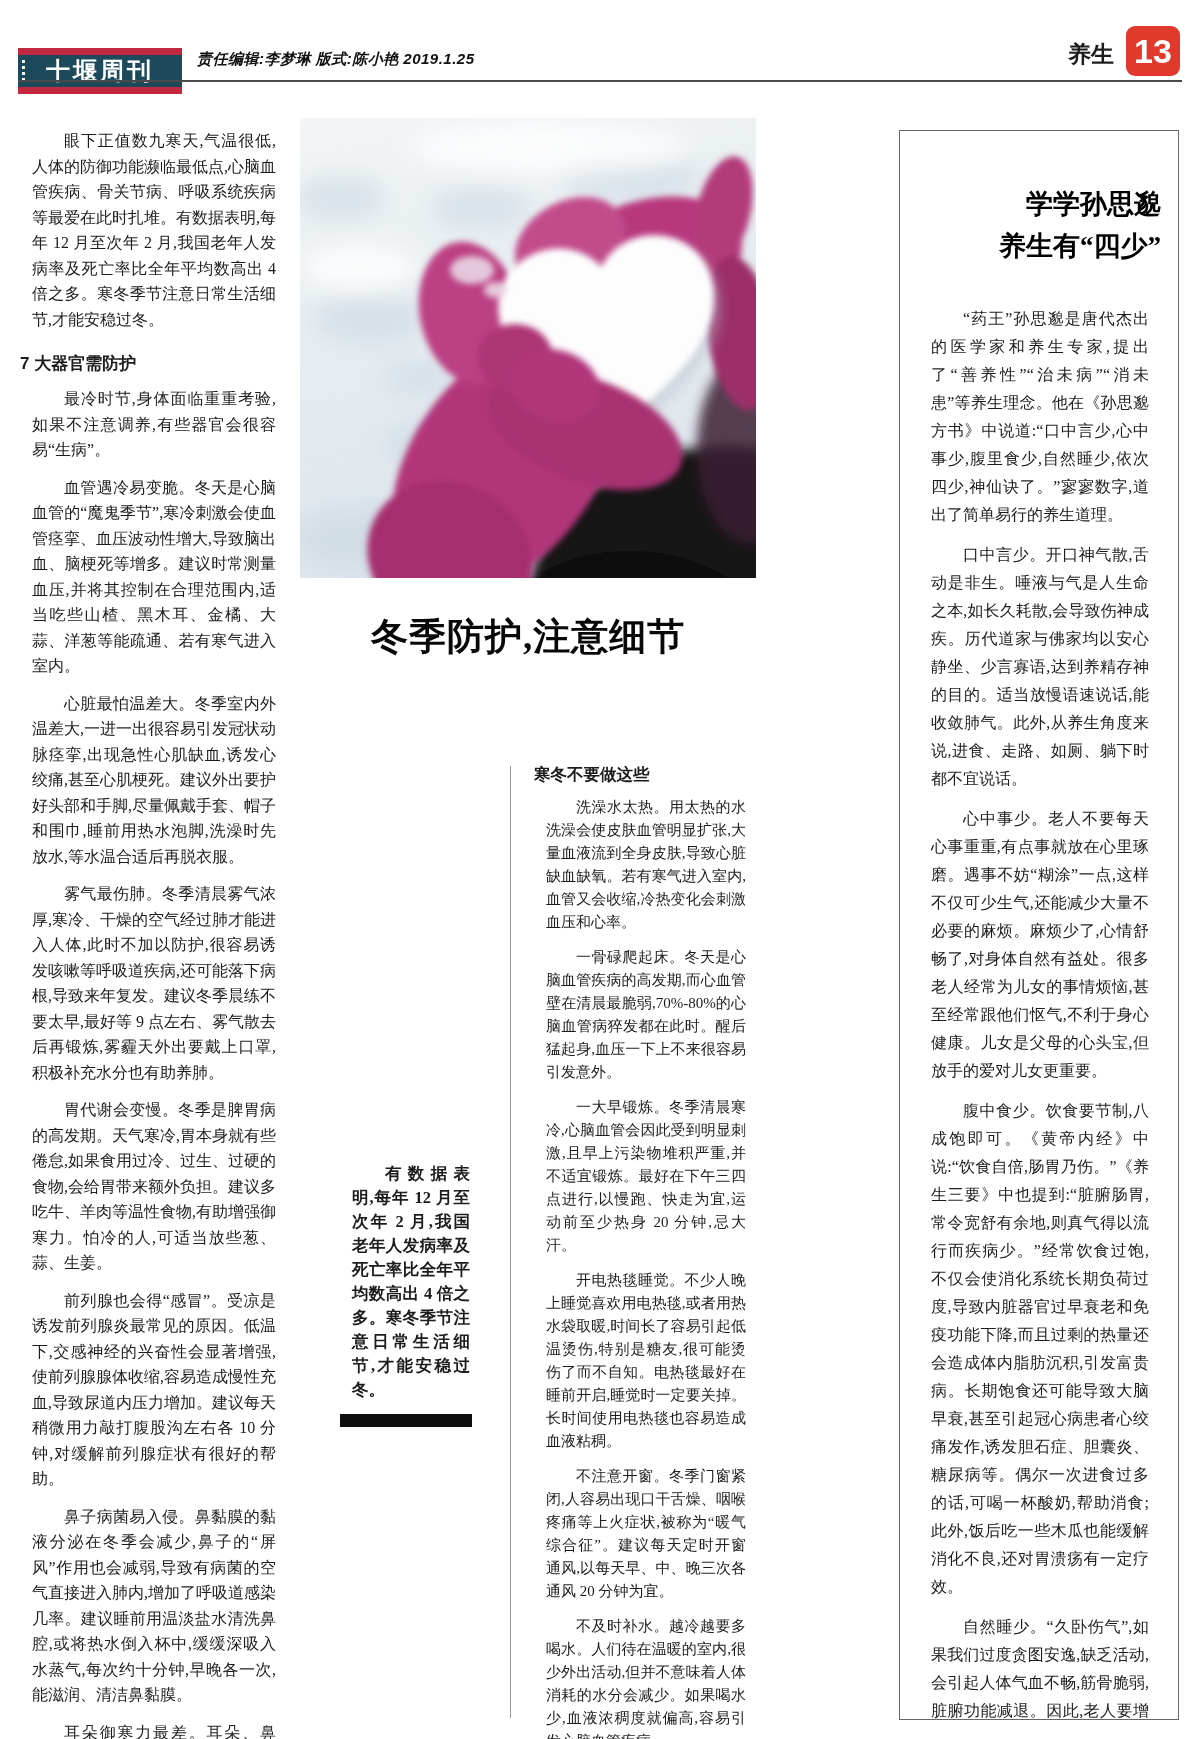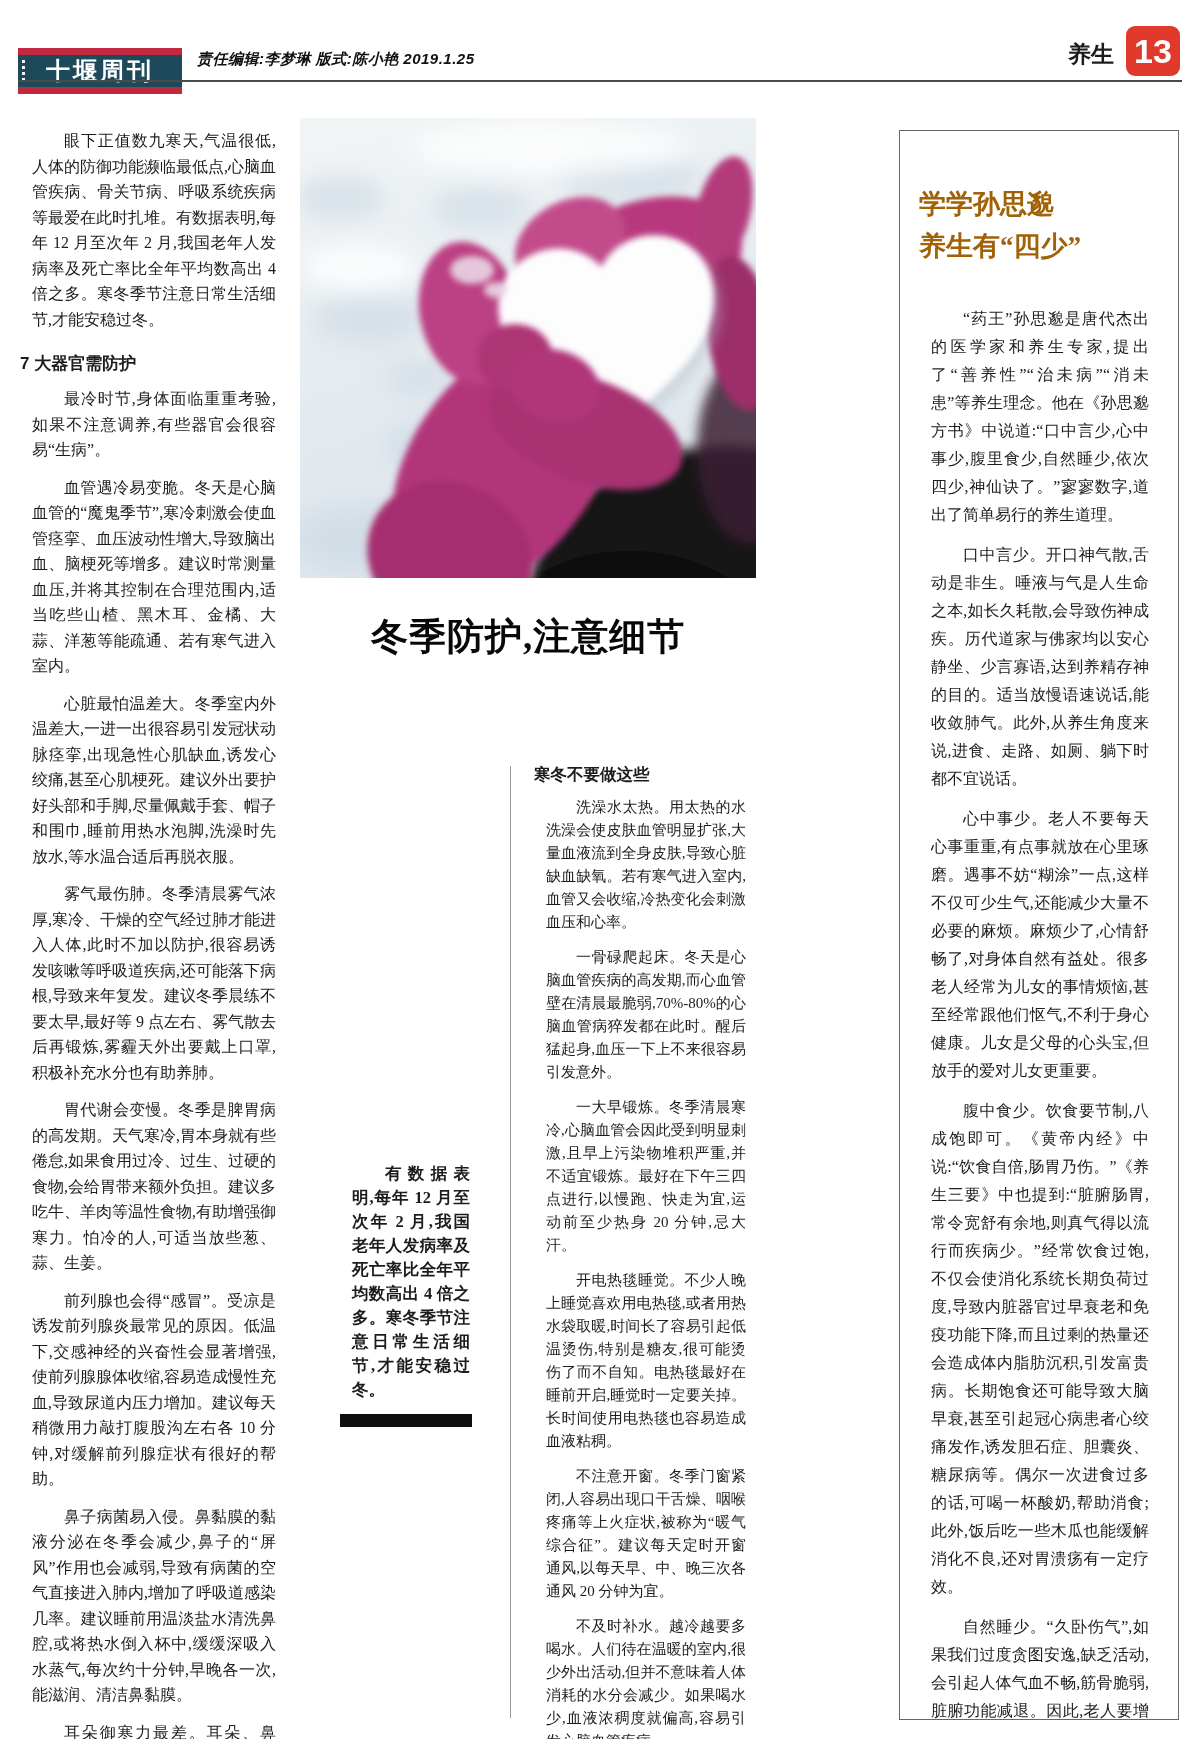--- a/index.html
+++ b/index.html
@@ -74,22 +74,22 @@
   .col-mid h3 {
     font-family:"Liberation Sans", sans-serif; font-size:16.5px; font-weight:bold;
     margin:0 0 9px 0; text-indent:0; line-height:20px;
   }
 
   .col-right {
     position:absolute; left:899px; top:130px; width:280px; height:1590px;
     border:1px solid #666666; padding:0 17px 0 19px; overflow:hidden;
   }
   .col-right h2 {
-    text-align:left; font-size:27px; line-height:42px; font-weight:bold;
-    margin:52px 0 38px 0; font-family:"Liberation Serif", serif; color:#a16207;
+    text-align:right; font-size:27px; line-height:42px; font-weight:bold;
+    margin:52px 0 38px 0; font-family:"Liberation Serif", serif; color:#000000;
   }
   .col-right .body { font-size:16px; line-height:28px; text-align:justify; }
 </style>
 </head>
 <body>
 
 <div class="page">
 
   <div class="logo">
     <div class="bar"></div>

